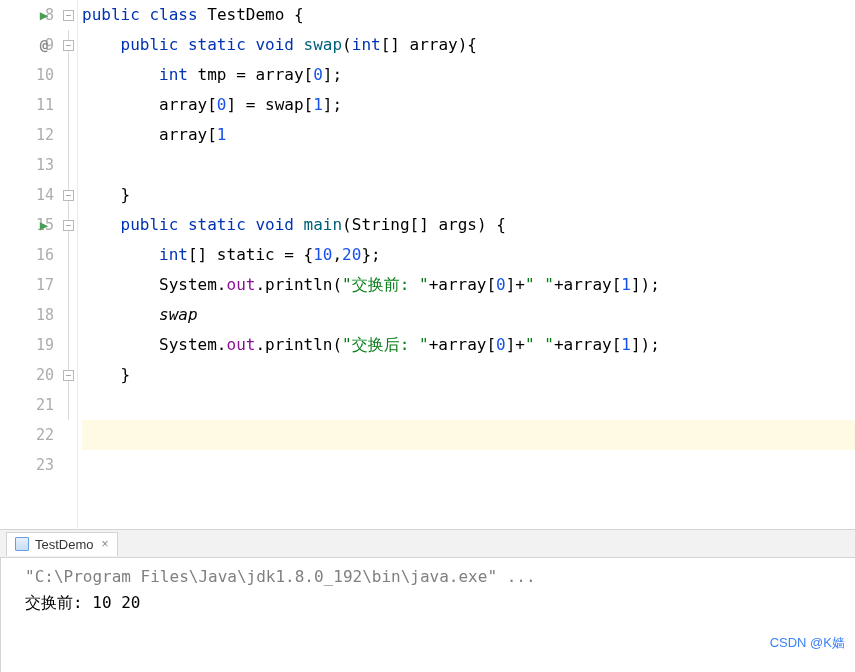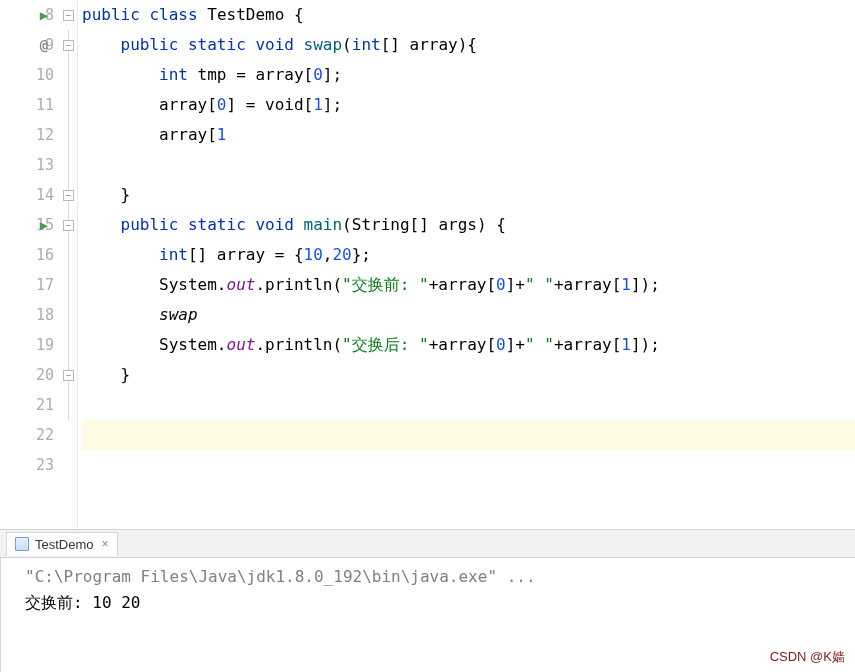--- a/index.html
+++ b/index.html
@@ -102,21 +102,21 @@
       font-size: 16px;
       line-height: 30px;
     }
     .code-line.highlight {
       background: #fffae3;
     }
     .kw { color: #0033b3; font-weight: normal; }
     .method { color: #00627a; }
     .num { color: #1750eb; }
     .str { color: #067d17; }
-    .static-field { color: #871094; font-style: italic; }
+    .static-field { color: #871094; }
     .call-italic { font-style: italic; }
     .plain { color: #000000; }
     .comma { color: #000000; }
     
     .console-area {
       height: 142px;
       background: #ffffff;
     }
     .console-tab {
       height: 28px;
@@ -159,24 +159,24 @@
       border-left: 1px solid #d4d4d4;
       margin-left: 0;
       height: calc(100% - 28px);
     }
     .console-line {
       white-space: pre;
     }
     .console-cmd { color: #808080; }
     .watermark {
       position: absolute;
-      bottom: 6px;
+      bottom: 20px;
       right: 10px;
       font-size: 13px;
-      color: #7f1d1d;
+      color: #3b82f6;
       font-family: -apple-system, 'Segoe UI', sans-serif;
     }
   </style>
 </head>
 <body>
 
 <div class="editor-area">
   <div class="gutter">
     <div class="gutter-row">
         <span class="line-num">8</span>
@@ -279,26 +279,26 @@
         <div class="fold-line"></div>
       </div>
     <div class="fold-row"></div>
     <div class="fold-row"></div>
   </div>
 
   <div class="code-area">
     <div class="code-line"><span class="kw">public</span><span> </span><span class="kw">class</span><span> </span><span class="plain">TestDemo</span><span> </span><span class="plain">{</span></div>
     <div class="code-line"><span>    </span><span class="kw">public</span><span> </span><span class="kw">static</span><span> </span><span class="kw">void</span><span> </span><span class="method">swap</span><span class="plain">(</span><span class="kw">int</span><span class="plain">[] array){</span></div>
     <div class="code-line"><span>        </span><span class="kw">int</span><span class="plain"> tmp = array[</span><span class="num">0</span><span class="plain">];</span></div>
-    <div class="code-line"><span>        </span><span class="plain">array[</span><span class="num">0</span><span class="plain">] = void[</span><span class="num">1</span><span class="plain">];</span></div>
+    <div class="code-line"><span>        </span><span class="plain">array[</span><span class="num">0</span><span class="plain">] = swap[</span><span class="num">1</span><span class="plain">];</span></div>
     <div class="code-line"><span>        </span><span class="plain">array[</span><span class="num">1</span></div>
     <div class="code-line"></div>
     <div class="code-line"><span>    </span><span class="plain">}</span></div>
     <div class="code-line"><span>    </span><span class="kw">public</span><span> </span><span class="kw">static</span><span> </span><span class="kw">void</span><span> </span><span class="method">main</span><span class="plain">(String[] args) {</span></div>
-    <div class="code-line"><span>        </span><span class="kw">int</span><span class="plain">[] array = {</span><span class="num">10</span><span class="comma">,</span><span class="num">20</span><span class="plain">};</span></div>
+    <div class="code-line"><span>        </span><span class="kw">int</span><span class="plain">[] static = {</span><span class="num">10</span><span class="comma">,</span><span class="num">20</span><span class="plain">};</span></div>
     <div class="code-line"><span>        </span><span class="plain">System.</span><span class="static-field">out</span><span class="plain">.println(</span><span class="str">"交换前: "</span><span class="plain">+array[</span><span class="num">0</span><span class="plain">]+</span><span class="str">" "</span><span class="plain">+array[</span><span class="num">1</span><span class="plain">]);</span></div>
     <div class="code-line"><span>        </span><span class="plain call-italic">swap</span></div>
     <div class="code-line"><span>        </span><span class="plain">System.</span><span class="static-field">out</span><span class="plain">.println(</span><span class="str">"交换后: "</span><span class="plain">+array[</span><span class="num">0</span><span class="plain">]+</span><span class="str">" "</span><span class="plain">+array[</span><span class="num">1</span><span class="plain">]);</span></div>
     <div class="code-line"><span>    </span><span class="plain">}</span></div>
     <div class="code-line"></div>
     <div class="code-line highlight"></div>
     <div class="code-line"></div>
   </div>
 </div>
 

